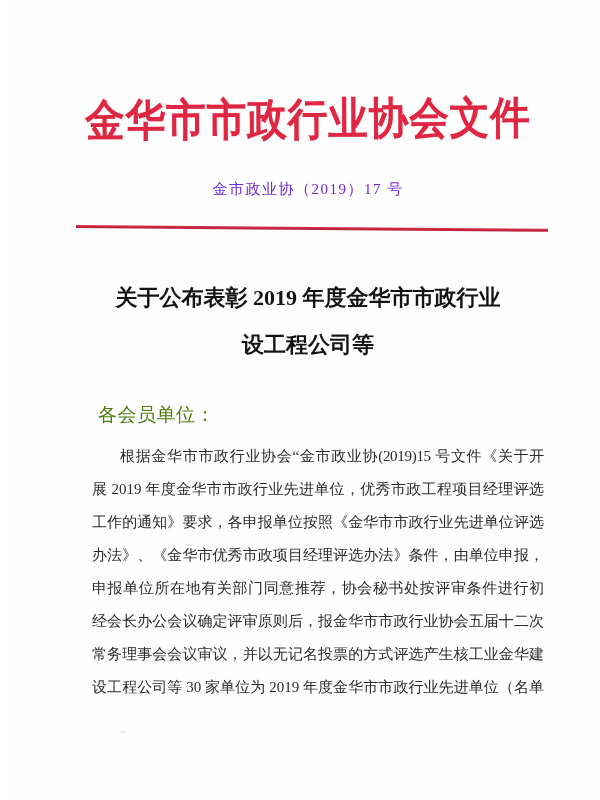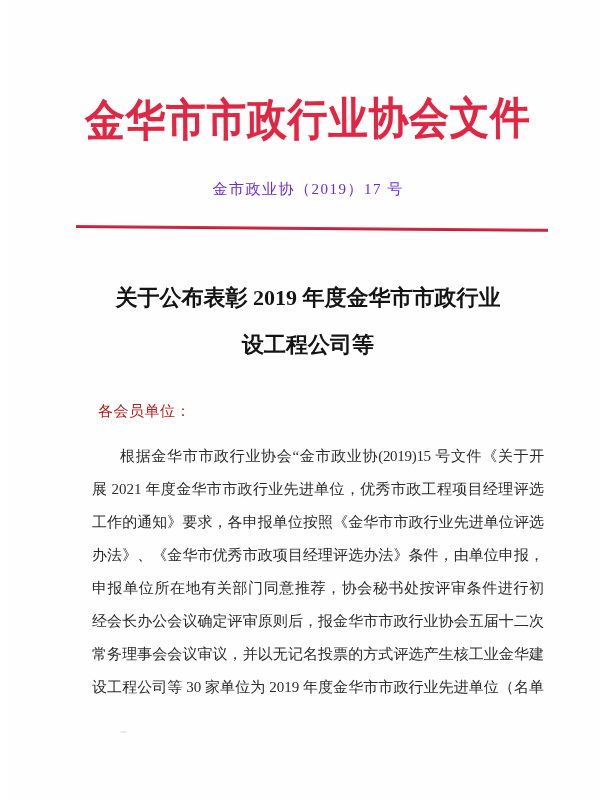--- a/index.html
+++ b/index.html
@@ -58,22 +58,22 @@
       font-size: 22px;
       font-weight: bold;
       color: #141414;
       line-height: 47px;
     }
     .notice-title .t-line { display: block; }
     
     .salutation {
       position: absolute;
       top: 402px; left: 90px;
-      font-size: 15px;
-      color: #b91c1c;
+      font-size: 19px;
+      color: #4d7c0f;
       letter-spacing: 0.5px;
     }
     
     .bodytext {
       position: absolute;
       top: 440px; left: 84px;
       width: 452px;
       font-size: 15px;
       color: #2b2b2b;
     }
@@ -113,21 +113,21 @@
 
   <div class="notice-title">
     <span class="t-line">关于公布表彰 2019 年度金华市市政行业</span>
     <span class="t-line">设工程公司等</span>
   </div>
 
   <div class="salutation">各会员单位：</div>
 
   <div class="bodytext">
     <div class="line indent">根据金华市市政行业协会“金市政业协(2019)15 号文件《关于开</div>
-    <div class="line">展 2021 年度金华市市政行业先进单位，优秀市政工程项目经理评选</div>
+    <div class="line">展 2019 年度金华市市政行业先进单位，优秀市政工程项目经理评选</div>
     <div class="line">工作的通知》要求，各申报单位按照《金华市市政行业先进单位评选</div>
     <div class="line">办法》、《金华市优秀市政项目经理评选办法》条件，由单位申报，经</div>
     <div class="line">申报单位所在地有关部门同意推荐，协会秘书处按评审条件进行初审，</div>
     <div class="line">经会长办公会议确定评审原则后，报金华市市政行业协会五届十二次</div>
     <div class="line">常务理事会会议审议，并以无记名投票的方式评选产生核工业金华建</div>
     <div class="line">设工程公司等 30 家单位为 2019 年度金华市市政行业先进单位（名单</div>
   </div>
 
   <div class="scan-speck"></div>
 

